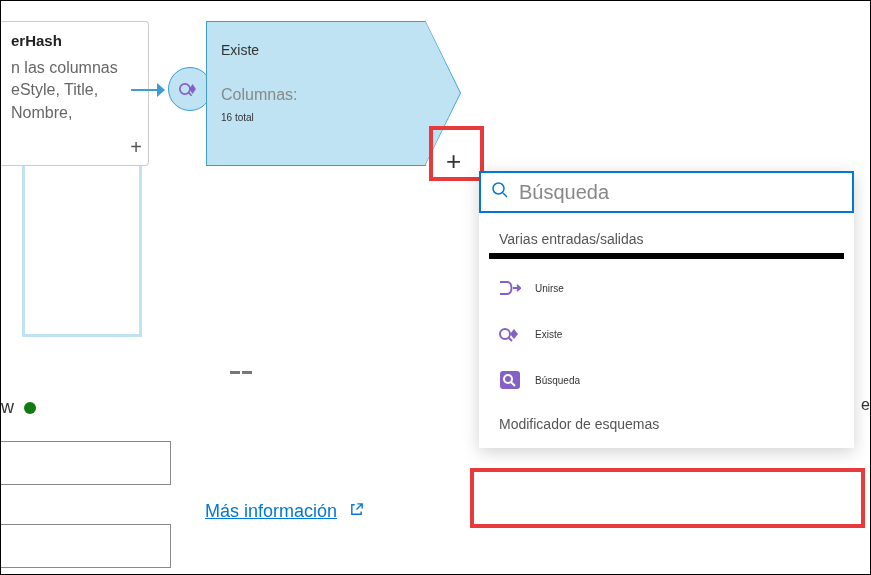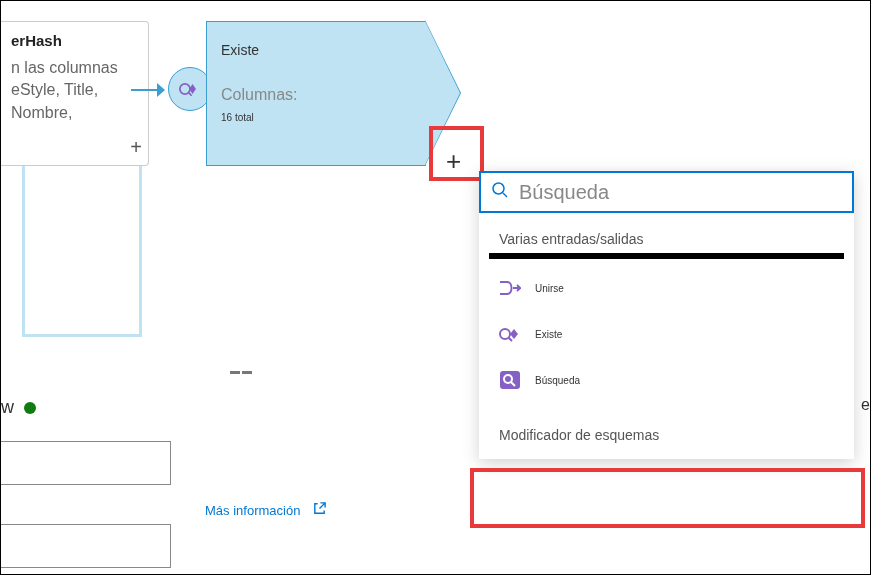--- a/index.html
+++ b/index.html
@@ -243,26 +243,27 @@
       border: 1px solid #888;
       border-left:none;
       background: #fff;
     }
     
     
     .more-info {
       position: absolute;
       left: 204px;
       top: 500px;
-      font-size: 13px;
+      font-size: 18px;
       color: #0078d4;
       display: flex;
       align-items: center;
       gap: 12px;
       cursor: pointer;
+      text-decoration: underline;
     }
     .ext-icon {
       display:inline-block;
     }
     
     
     .menu {
       position: absolute;
       left: 478px;
       top: 170px;
@@ -439,18 +440,18 @@
     <span class="mi-icon">
       <svg width="22" height="20" viewBox="0 0 22 20">
           <rect x="1" y="1" width="20" height="18" rx="3" fill="#8661c5"></rect>
           <circle cx="9" cy="9" r="4" fill="none" stroke="#fff" stroke-width="2"></circle>
           <line x1="12" y1="12" x2="16" y2="16" stroke="#fff" stroke-width="2"></line>
         </svg>
     </span>
     <span>Búsqueda</span>
   </div>
 
-  <div class="section-title" style="border-bottom:none;margin-top:18px">Modificador de esquemas</div>
+  <div class="section-title" style="border-bottom:none;margin-top:7px">Modificador de esquemas</div>
 </div>
 
 <div class="hi-red-lookup"></div>
 
 <div class="right-sliver">e</div>
 
 </body></html>

